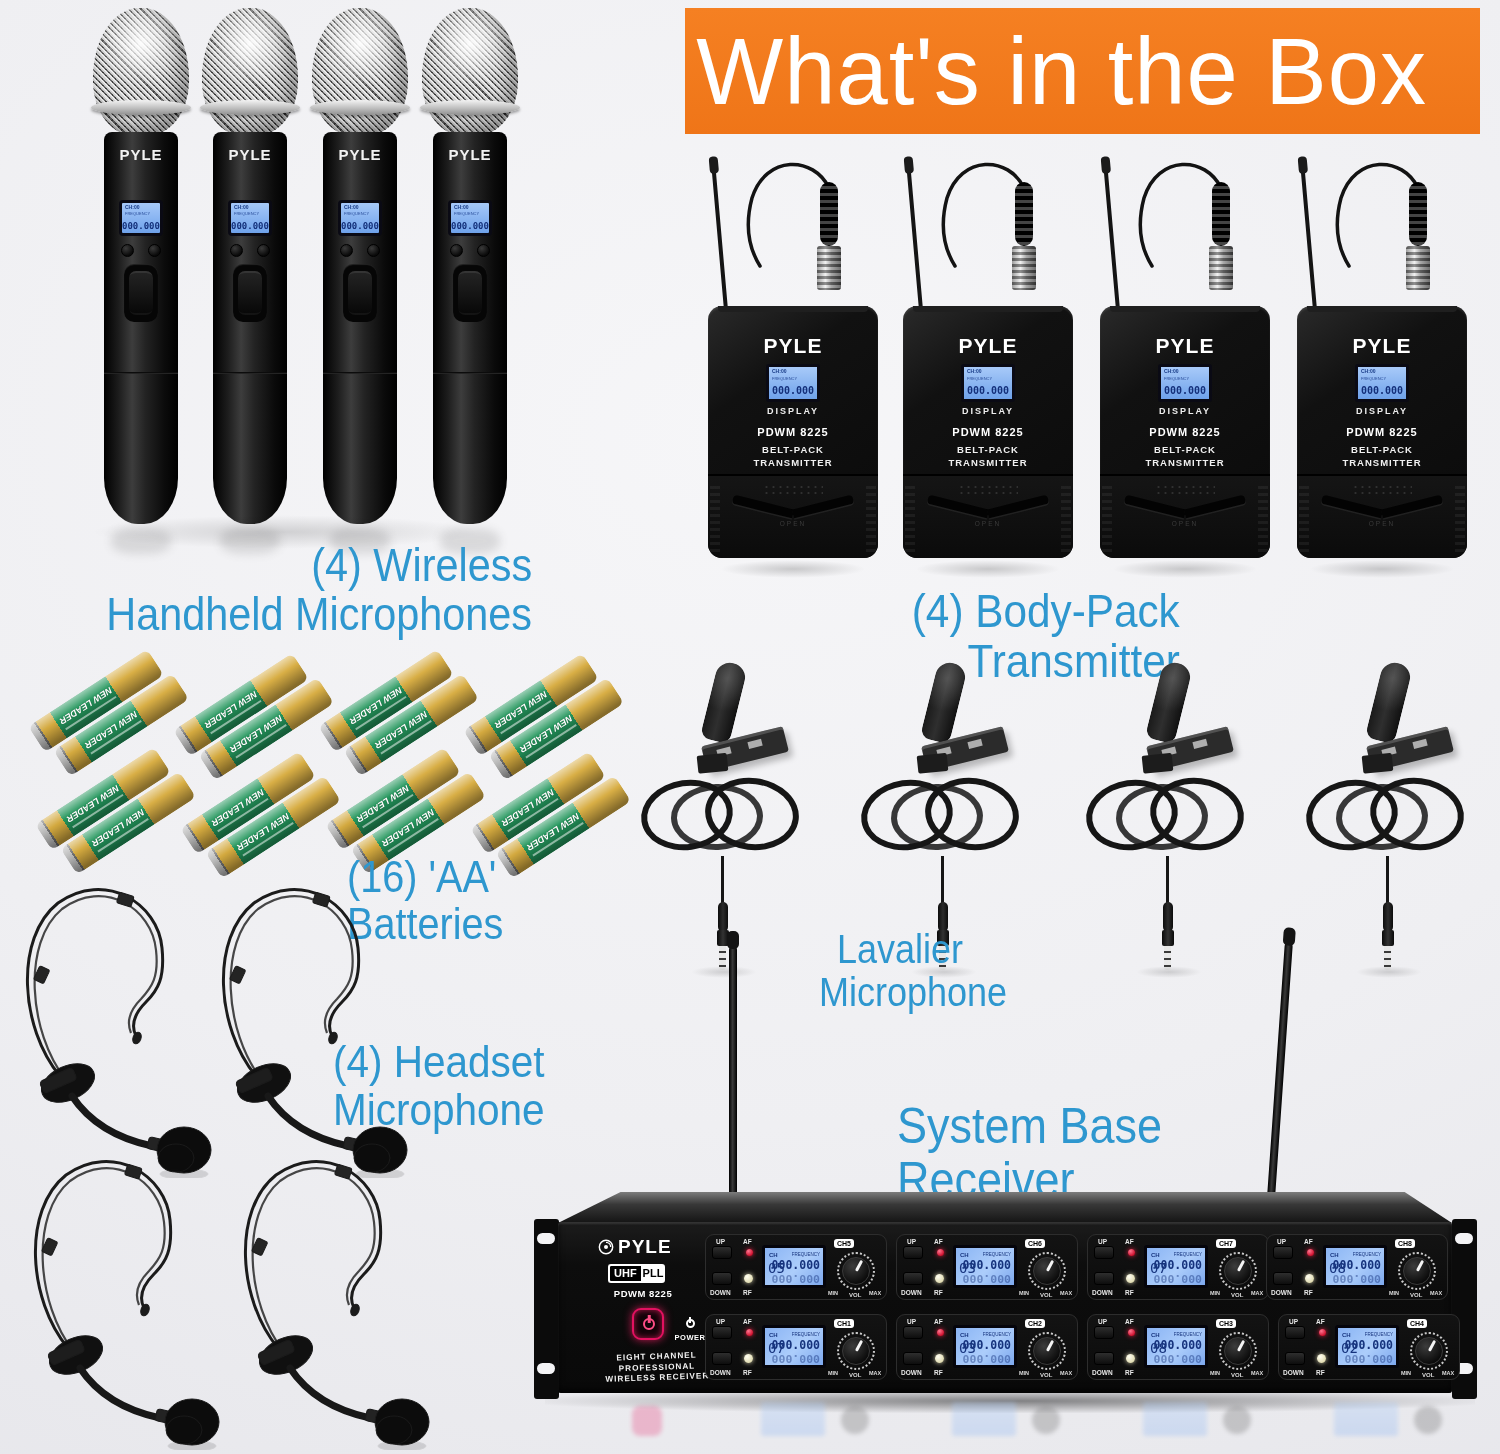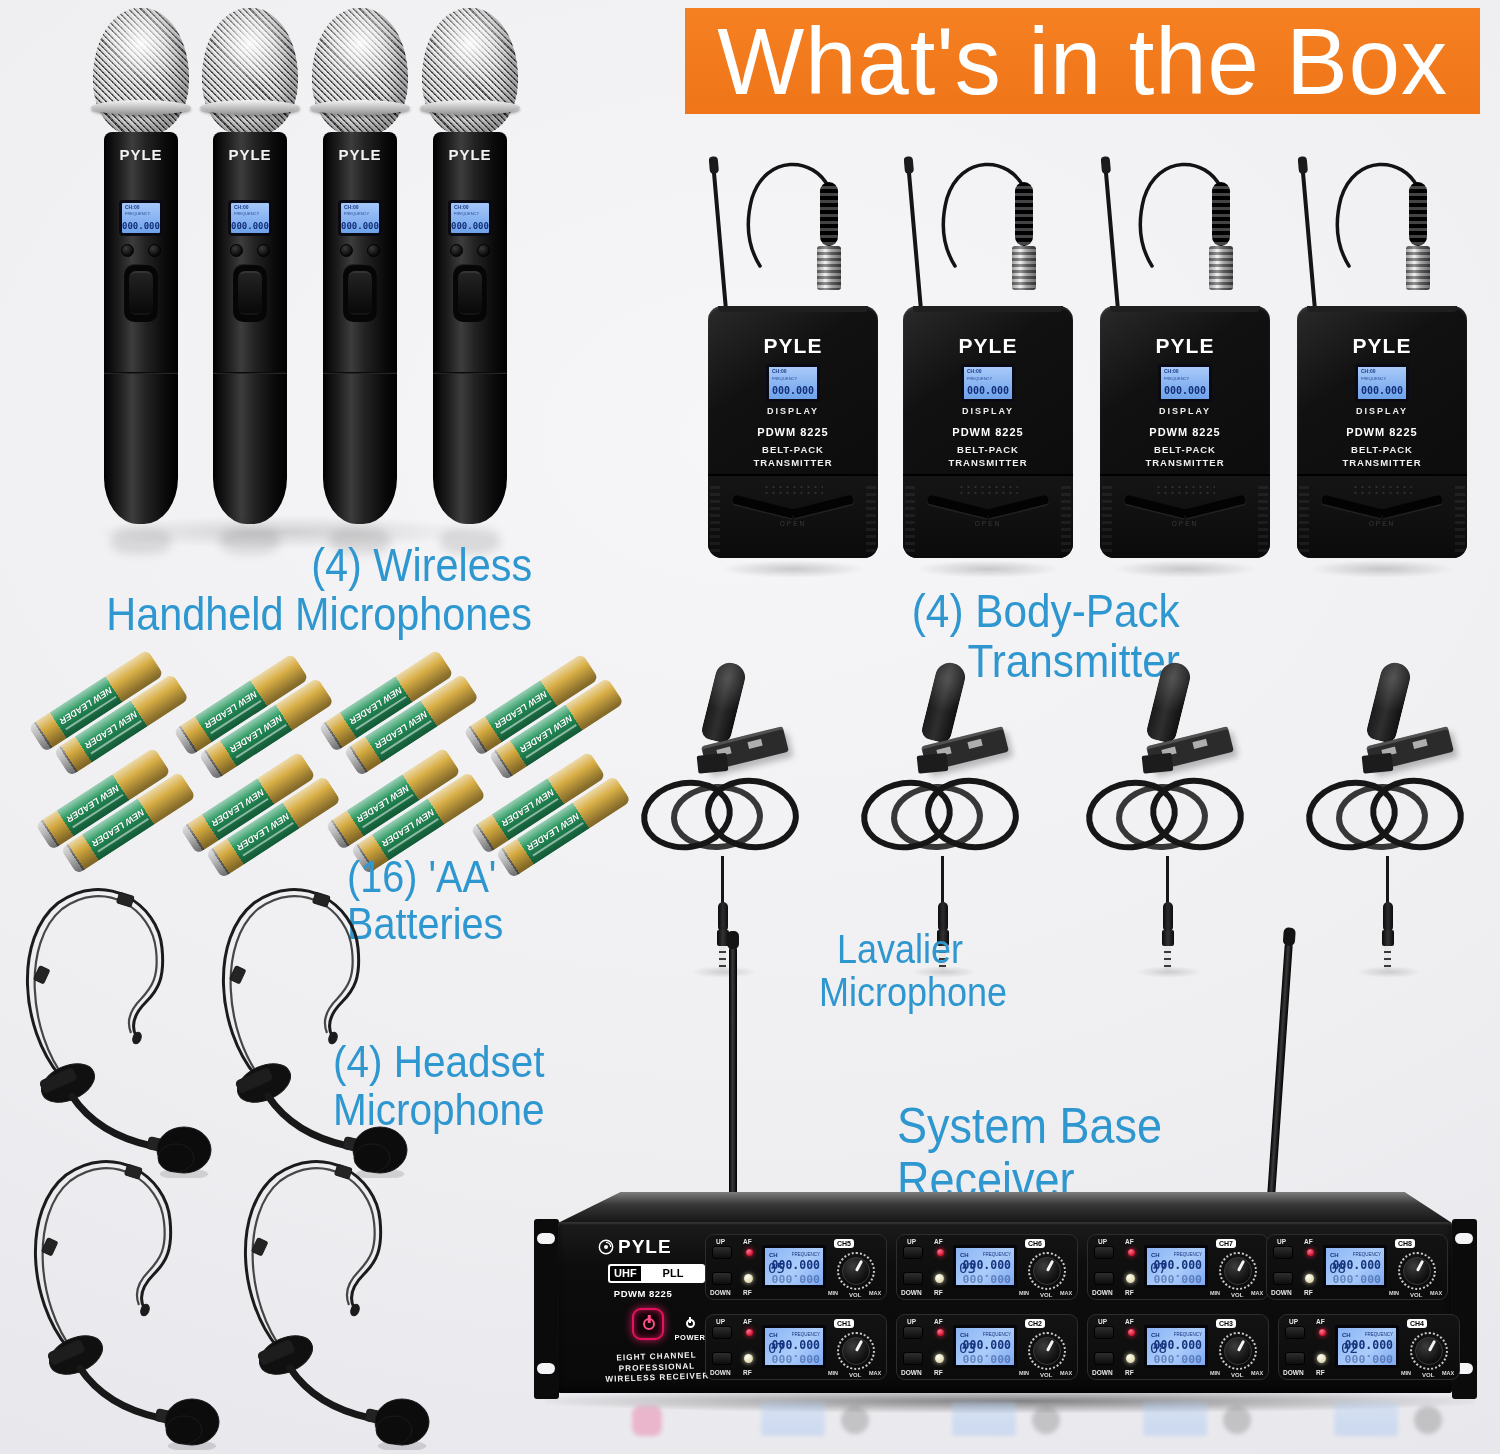--- a/index.html
+++ b/index.html
@@ -3,22 +3,22 @@
 <meta charset="utf-8">
 <style>
   * { margin:0; padding:0; box-sizing:border-box; }
   html,body { background:#fff; }
   body { font-family:"Liberation Sans", sans-serif; }
   .canvas { position:relative; width:1500px; height:1454px; overflow:hidden;
     background:
       radial-gradient(130% 95% at 50% 30%, #f6f6f8 0%, #efeff2 50%, #e4e4e9 100%); }
 
   
-  .banner { position:absolute; left:685px; top:8px; width:795px; height:106px;
-    background:linear-gradient(180deg,#f58022,#ef7518); display:flex; align-items:center; justify-content:center; }
+  .banner { position:absolute; left:685px; top:8px; width:795px; height:126px;
+    background:linear-gradient(180deg,#f58022,#ef7518); display:flex; align-items:center; justify-content:flex-start; }
   .banner span { color:#fff; font-size:95px; letter-spacing:1px; transform:scaleX(.97); white-space:nowrap; }
 
   
   .blabel { position:absolute; color:#2E97CF; line-height:1.07; white-space:nowrap; transform:scaleX(.9); }
   .blabel.r { transform-origin:100% 0; text-align:right; }
   .blabel.l { transform-origin:0 0; text-align:left; }
   .blabel.c { transform-origin:50% 0; text-align:center; }
 
   
   .mic { position:absolute; top:8px; width:96px; height:545px; }
@@ -160,21 +160,21 @@
   .rx-ear i:first-child { top:14px; } .rx-ear i:last-child { top:144px; }
   .rx-panel { position:absolute; left:558px; top:1222px; width:894px; height:171px; border-radius:3px;
     background:linear-gradient(180deg,#1c1c1c,#0d0d0d 25%,#090909);
     box-shadow:inset 0 2px 2px rgba(255,255,255,.12), inset 0 -3px 6px rgba(0,0,0,.8); }
   .rx-logo { position:absolute; left:40px; top:14px; display:flex; align-items:center; gap:4px; }
   .rx-logo span { color:#fff; font-size:19px; font-weight:bold; letter-spacing:1px; }
   .rx-uhfpll { position:absolute; left:50px; top:42px; display:flex; }
   .rx-uhfpll .uhf { border:2px solid #fff; border-right:none; border-radius:3px 0 0 3px; color:#fff;
     background:#000; padding:0 4px; font-weight:bold; font-size:11px; line-height:15px; }
   .rx-uhfpll .pll { border:2px solid #fff; border-radius:0 3px 3px 0; color:#000; background:#fff;
-    padding:0 20px; font-weight:bold; font-size:11px; line-height:15px; }
+    padding:0 0; font-weight:bold; font-size:11px; line-height:15px; }
   .rx-model { position:absolute; left:50px; top:66px; width:70px; text-align:center; color:#fff;
     font-size:9.5px; font-weight:bold; letter-spacing:.5px; }
   .pwr-btn { position:absolute; left:74px; top:86px; width:32px; height:32px; border-radius:9px;
     background:#120308; border:2px solid #e31160; box-shadow:0 0 8px rgba(240,30,100,.8), inset 0 0 6px rgba(240,30,100,.7); }
   .pwr-glyph { position:absolute; left:9px; top:8px; width:12px; height:12px; border:2.5px solid #ff4d86;
     border-radius:50%; }
   .pwr-glyph::after { content:""; position:absolute; left:50%; top:-5px; width:2.5px; height:8px;
     background:#ff4d86; transform:translateX(-50%); }
   .pwr-side { position:absolute; left:112px; top:92px; width:40px; text-align:center; }
   .pwr-ico { position:relative; display:inline-block; width:9px; height:9px; border:2px solid #fff; border-radius:50%; }

